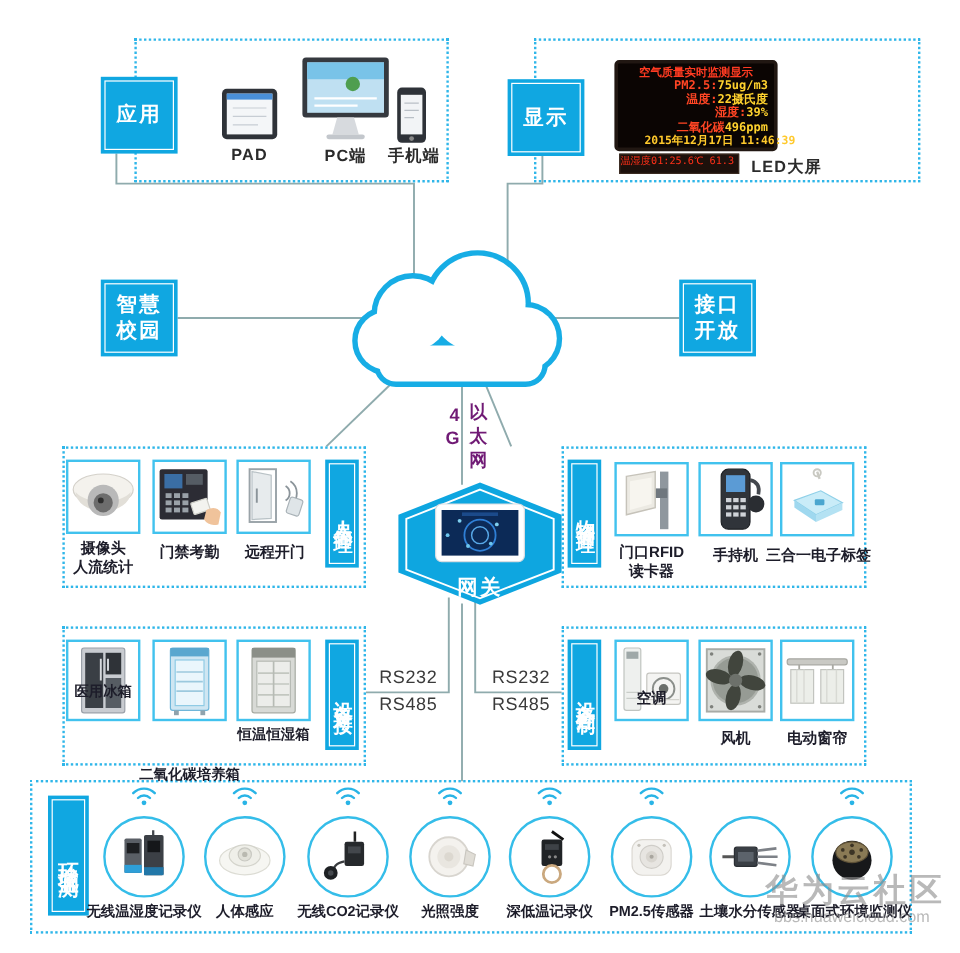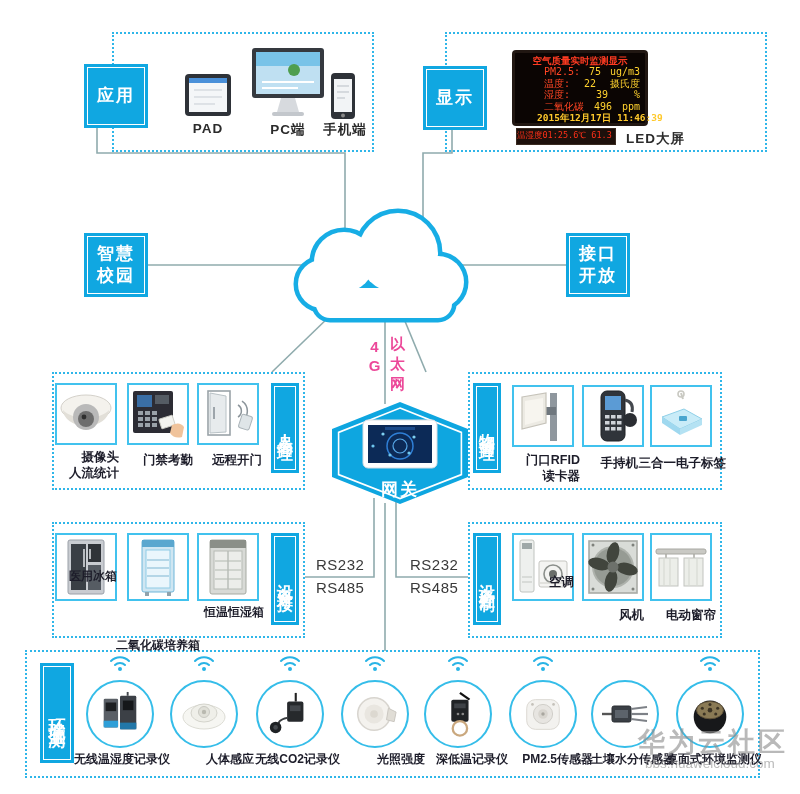--- a/index.html
+++ b/index.html
@@ -13,46 +13,46 @@
   .bluebox::after{content:"";position:absolute;inset:3px;border:1.6px solid #fff;pointer-events:none;}
   .bluebox .bt{color:#fff;font-weight:bold;font-size:17px;line-height:1.3;text-align:center;letter-spacing:2px;}
 
   
   .dash{position:absolute;border:2.6px dotted #2fb6e9;box-sizing:border-box;}
 
   
   .ibox{position:absolute;background:#fff;border:2px solid #41c2ee;box-sizing:border-box;
         display:flex;align-items:center;justify-content:center;overflow:hidden;}
 
-  .ilabel{position:absolute;text-align:right;font-weight:bold;font-size:12.5px;color:#1d1d2a;line-height:1.3;white-space:nowrap;}
+  .ilabel{position:absolute;text-align:center;font-weight:bold;font-size:12.5px;color:#1d1d2a;line-height:1.3;white-space:nowrap;}
   .ilabel.wrap{white-space:normal;}
 
   
   .vbox{position:absolute;background:#10a7e1;display:flex;align-items:center;justify-content:center;}
   .vbox::after{content:"";position:absolute;inset:3px;border:1.6px solid #fff;pointer-events:none;}
   .vbox .vt{writing-mode:vertical-rl;text-orientation:upright;color:#fff;font-weight:bold;
             font-size:16px;letter-spacing:4px;line-height:1;}
 
   
   .led{position:absolute;left:512px;top:50px;width:136px;height:76px;background:#0b0503;
        border:3px solid #211712;border-radius:4px;box-sizing:border-box;padding:2px 5px 1px 5px;
        font-family:"DejaVu Sans Mono","Liberation Mono",monospace;}
   .led .t{color:#ff3b22;font-size:9.5px;font-weight:bold;text-align:center;line-height:11px;white-space:nowrap;}
-  .led .r{display:flex;justify-content:space-between;font-size:10px;line-height:11.5px;font-weight:normal;padding-left:24px;}
+  .led .r{display:flex;justify-content:flex-end;font-size:10px;line-height:11.5px;font-weight:bold;padding-left:24px;}
   .led .l{color:#ff4524;} .led .v{color:#ffd22e;} .led .u{color:#ffd22e;}
   .led .d{color:#ffc92c;font-size:9.5px;font-weight:bold;line-height:12px;white-space:nowrap;margin-left:17px;}
 
   .strip{position:absolute;left:516px;top:128px;width:98px;height:15px;background:#1d100b;
          border:1px solid #3a2a20;color:#ff3018;font-size:8.5px;line-height:13px;text-align:center;
          font-family:"DejaVu Sans Mono","Liberation Mono",monospace;white-space:nowrap;overflow:hidden;}
 
   .devlabel{position:absolute;font-size:13.5px;font-weight:bold;color:#2b2b2b;text-align:center;letter-spacing:1px;}
 
-  .netword{position:absolute;width:17px;font-size:15px;font-weight:bold;color:#ec4899;
-           text-align:center;word-break:break-all;line-height:19px;}
+  .netword{position:absolute;width:17px;font-size:15px;font-weight:bold;color:#701a75;
+           text-align:right;word-break:break-all;line-height:19px;}
   .rslabel{position:absolute;font-size:15px;color:#3a3a3a;letter-spacing:.5px;}
 
   .gwlabel{position:absolute;left:360px;top:478px;width:80px;text-align:center;color:#fff;
            font-weight:bold;font-size:17px;letter-spacing:2px;}
 
   
   .circ{position:absolute;width:68px;height:68px;border-radius:50%;border:2.4px solid #35bde9;
         background:#fff;box-sizing:border-box;display:flex;align-items:center;justify-content:center;}
   .wifi{position:absolute;width:26px;height:19px;}
 

